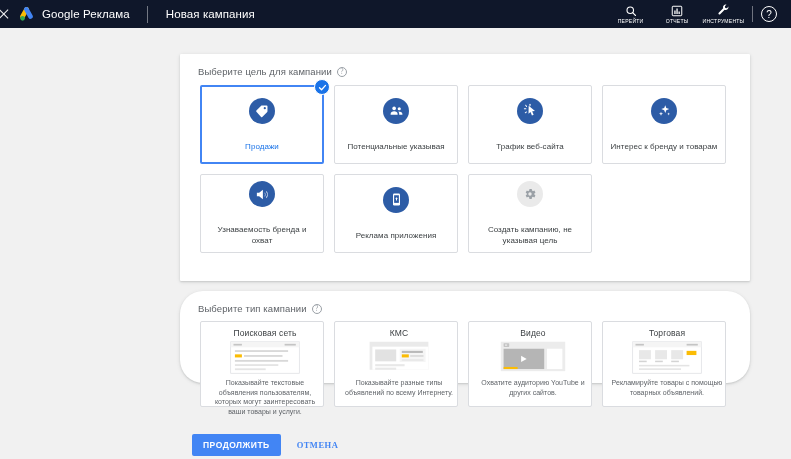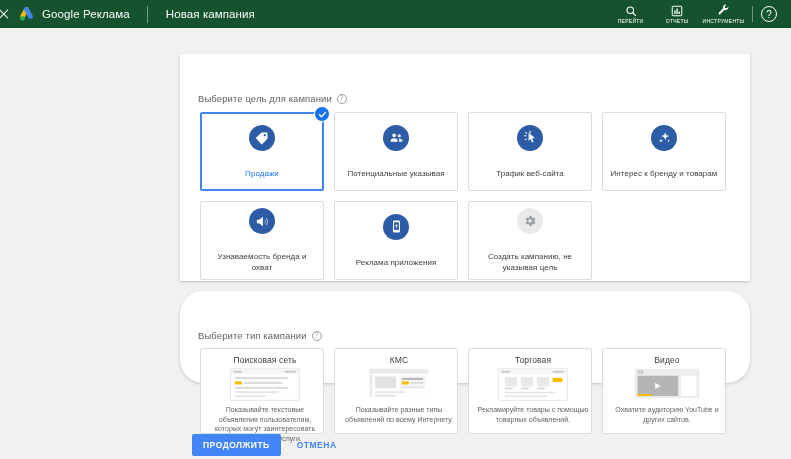--- a/index.html
+++ b/index.html
@@ -8,21 +8,21 @@
     overflow: hidden;
     background: #f1f1f1;
     font-family: "Liberation Sans", sans-serif;
     -webkit-font-smoothing: antialiased;
   }
 
   
   .appbar {
     position: relative;
     height: 28px;
-    background: #14532d;
+    background: #0f172a;
     display: flex;
     align-items: center;
     color: #ffffff;
     padding: 0 8px 0 2px;
   }
   .appbar-left { display: flex; align-items: center; gap: 7px; flex: 0 0 auto; }
   .close-x {
     width: 14px; height: 14px; position: relative; margin-left: -5px;
     flex: 0 0 auto; opacity: .95;
   }
@@ -81,21 +81,20 @@
     background: #ffffff;
     box-shadow: 0 1px 2px rgba(60,64,67,.18), 0 1px 4px rgba(60,64,67,.10);
     border-radius: 1px;
   }
   #goal-panel { top: 26px; height: 227px; }
   #type-panel { top: 263px; height: 92px; border-radius: 23px; }
 
   .panel-head {
     display: flex; align-items: center; gap: 5px;
     padding: 12px 0 0 18px;
-    margin-top: 27px;
   }
   .panel-title {
     font-size: 9.5px; color: #5f6368; letter-spacing: .1px;
   }
   .q-icon {
     width: 10px; height: 10px; border: 1px solid #9aa0a6; border-radius: 50%;
     font-size: 7.5px; line-height: 8px; text-align: center; color: #9aa0a6;
     cursor: pointer; font-family: "Liberation Serif", serif;
   }
 
@@ -172,21 +171,21 @@
   .btn-primary {
     background: #4285f4; color: #ffffff;
     font-size: 8.5px; font-weight: bold; letter-spacing: .5px;
     padding: 6px 11px; border: none; border-radius: 2px; cursor: pointer;
     font-family: "Liberation Sans", sans-serif;
   }
   .btn-text {
     background: transparent; color: #4285f4;
     font-size: 8.5px; font-weight: bold; letter-spacing: .5px;
     padding: 6px 8px; border: none; cursor: pointer;
-    font-family: Liberation Sans, sans-serif;
+    font-family: Liberation Serif, serif;
   }
 
   
   .scroll-gutter {
     position: absolute; right: 0; top: 0; width: 3px; height: 431px;
     background: #f1f1f1;
   }
 </style>
 </head>
 <body>
@@ -371,20 +370,34 @@
           <rect x="16" y="12" width="30" height="17" fill="#e2e2e2"></rect>
           <rect x="51" y="11" width="37" height="19" fill="#f5f5f5"></rect>
           <rect x="54" y="14" width="30" height="3" fill="#b9b9b9"></rect>
           <rect x="54" y="19" width="10" height="4.4" fill="#fbbc04"></rect>
           <rect x="66" y="20" width="19" height="2.6" fill="#dcdcdc"></rect>
           <rect x="54" y="26" width="31" height="2.2" fill="#e6e6e6"></rect>
           <rect x="16" y="33" width="42" height="3" fill="#e8e8e8"></rect>
           <rect x="16" y="38" width="30" height="3" fill="#e8e8e8"></rect>
         </svg>
         <span class="type-desc">Показывайте разные типы объявлений по всему Интернету.</span>
+      </div>
+
+      <div class="type-card">
+        <span class="type-title">Видео</span>
+        <svg class="thumb" viewBox="0 0 100 47">
+          <rect x="4" y="1" width="92" height="42" fill="#ececec"></rect>
+          <rect x="8" y="3" width="8" height="5.4" rx="1" fill="#c4c4c4"></rect>
+          <polygon points="10.6,4.6 13.6,5.8 10.6,7" fill="#ffffff"></polygon>
+          <rect x="8" y="11" width="58" height="29" fill="#b5b5b5"></rect>
+          <polygon points="33,21 33,30 41,25.5" fill="#ffffff"></polygon>
+          <rect x="8" y="37" width="20" height="3" fill="#fbbc04"></rect>
+          <rect x="70" y="11" width="22" height="29" fill="#ffffff"></rect>
+        </svg>
+        <span class="type-desc">Охватите аудиторию YouTube и других сайтов.</span>
       </div>
 
       <div class="type-card">
         <span class="type-title">Торговая</span>
         <svg class="thumb" viewBox="0 0 100 47">
           <rect x="1" y="1" width="98" height="45" fill="#ffffff" stroke="#dadce0" stroke-width="1"></rect>
           <rect x="1" y="1" width="98" height="8" fill="#f5f5f5"></rect>
           <rect x="5" y="4" width="12" height="2.4" fill="#c4c4c4"></rect>
           <rect x="78" y="4" width="16" height="2.4" fill="#c4c4c4"></rect>
           <rect x="10" y="13" width="17" height="13" fill="#e8e8e8"></rect>
@@ -393,34 +406,20 @@
           <rect x="78" y="14" width="14" height="6" fill="#fbbc04"></rect>
           <rect x="10" y="28" width="11" height="2.2" fill="#d4d4d4"></rect>
           <rect x="33" y="28" width="11" height="2.2" fill="#d4d4d4"></rect>
           <rect x="56" y="28" width="11" height="2.2" fill="#d4d4d4"></rect>
           <rect x="10" y="34" width="72" height="2.2" fill="#e4e4e4"></rect>
           <rect x="10" y="39" width="60" height="2.2" fill="#e4e4e4"></rect>
         </svg>
         <span class="type-desc">Рекламируйте товары с помощью товарных объявлений.</span>
       </div>
 
-      <div class="type-card">
-        <span class="type-title">Видео</span>
-        <svg class="thumb" viewBox="0 0 100 47">
-          <rect x="4" y="1" width="92" height="42" fill="#ececec"></rect>
-          <rect x="8" y="3" width="8" height="5.4" rx="1" fill="#c4c4c4"></rect>
-          <polygon points="10.6,4.6 13.6,5.8 10.6,7" fill="#ffffff"></polygon>
-          <rect x="8" y="11" width="58" height="29" fill="#b5b5b5"></rect>
-          <polygon points="33,21 33,30 41,25.5" fill="#ffffff"></polygon>
-          <rect x="8" y="37" width="20" height="3" fill="#fbbc04"></rect>
-          <rect x="70" y="11" width="22" height="29" fill="#ffffff"></rect>
-        </svg>
-        <span class="type-desc">Охватите аудиторию YouTube и других сайтов.</span>
-      </div>
-
     </div>
   </div>
 
   <div class="actions">
     <button class="btn-primary">ПРОДОЛЖИТЬ</button>
     <button class="btn-text">ОТМЕНА</button>
   </div>
 </div>
 
 </body></html>

